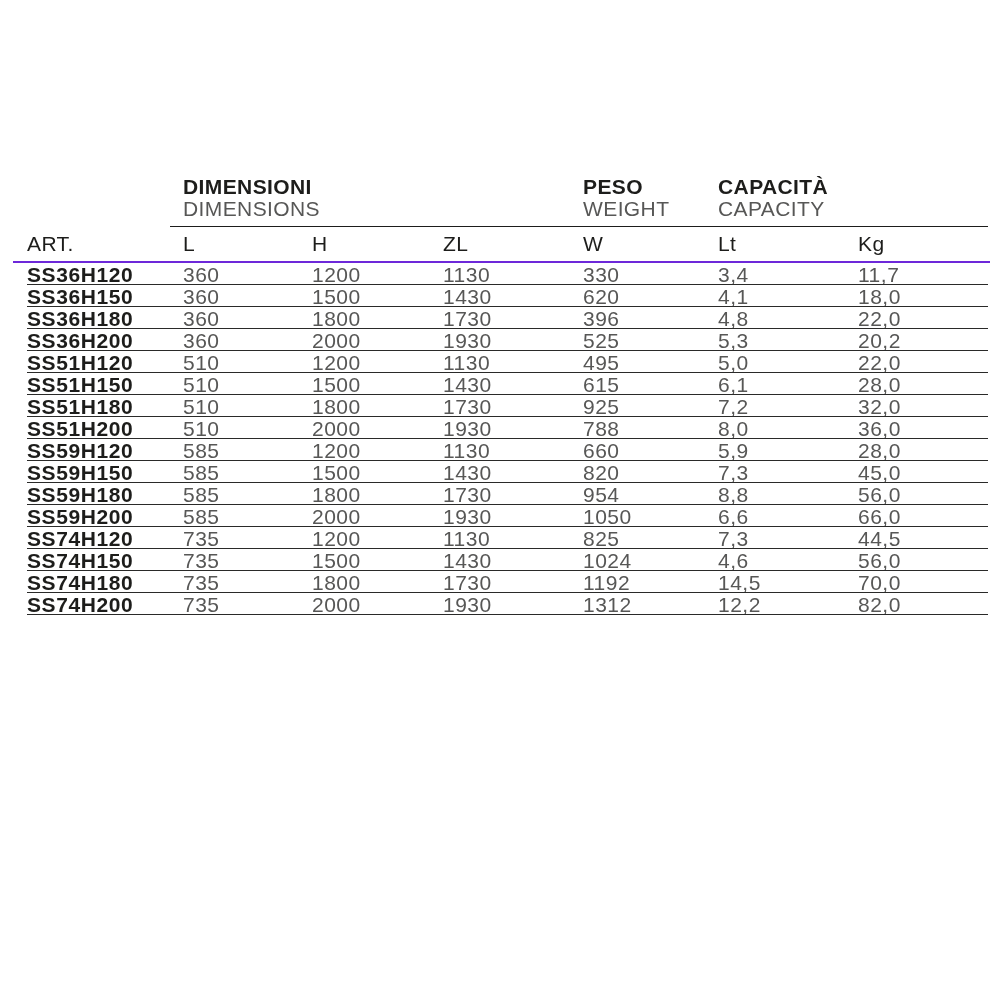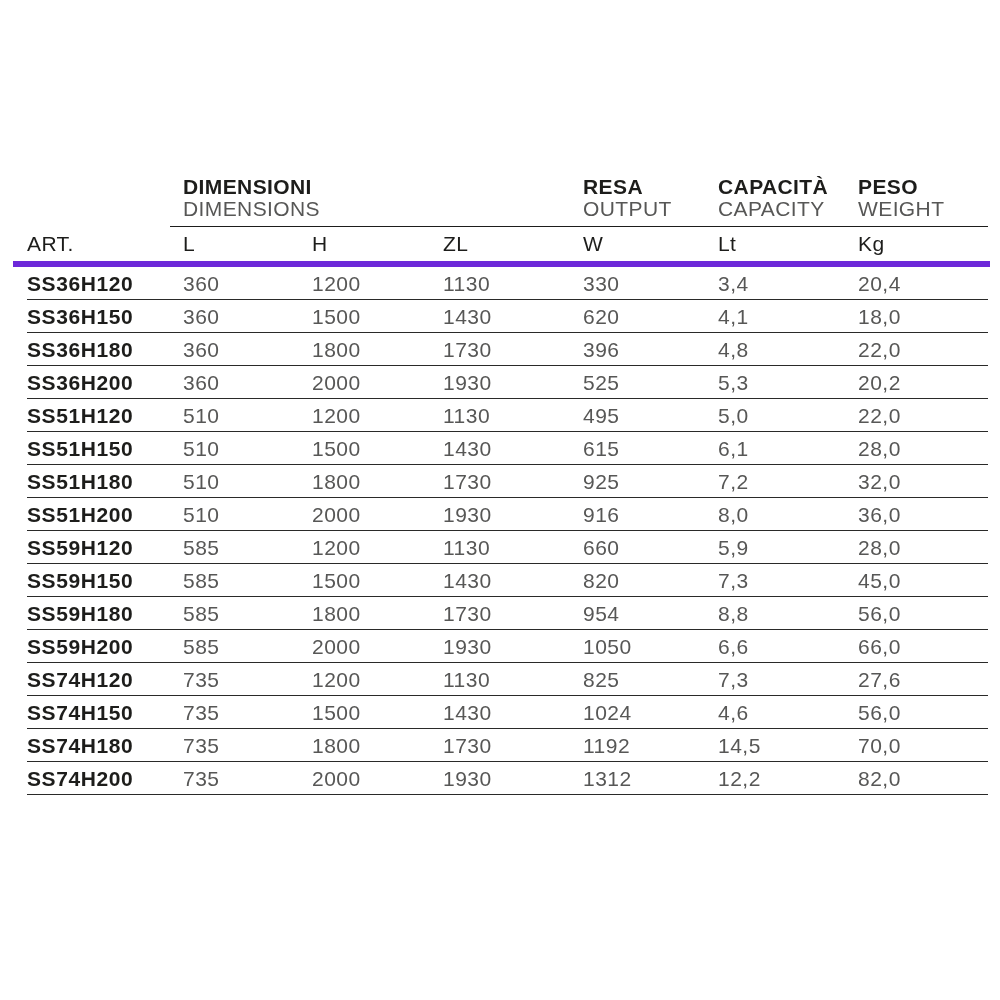--- a/index.html
+++ b/index.html
@@ -48,33 +48,33 @@
     position: absolute;
     left: 157px; right: 2px; bottom: 0;
     height: 1px;
     background: #1d1d1b;
   }
 
   
   .colhead-row {
     height: 34px;
     align-items: center;
-    border-bottom: 6px solid #6d28d9;
+    border-bottom: 2px solid #6d28d9;
   }
   .colhead {
     font-size: 21px;
     font-weight: 400;
     color: #1d1d1b;
     letter-spacing: 0.4px;
   }
 
   
   .row {
     position: relative;
-    height: 33px;
+    height: 22px;
     align-items: center;
   }
   .val {
     font-size: 21px;
     font-weight: 400;
     color: #575756;
     letter-spacing: 0.5px;
     white-space: nowrap;
   }
   .art-code {
@@ -98,30 +98,26 @@
 
     <div class="grid-row group-row">
       <div class="cell first group-cell"></div>
       <div class="cell group-cell">
         <div class="lang-it">DIMENSIONI</div>
         <div class="lang-en">DIMENSIONS</div>
       </div>
       <div class="cell group-cell"></div>
       <div class="cell group-cell"></div>
       <div class="cell group-cell">
-        <div class="lang-it">RESA</div>
-        <div class="lang-en">OUTPUT</div>
+        <div class="lang-it">PESO</div>
+        <div class="lang-en">WEIGHT</div>
       </div>
       <div class="cell group-cell">
         <div class="lang-it">CAPACITÀ</div>
         <div class="lang-en">CAPACITY</div>
-      </div>
-      <div class="cell group-cell">
-        <div class="lang-it">PESO</div>
-        <div class="lang-en">WEIGHT</div>
       </div>
       <div class="group-underline"></div>
     </div>
 
     <div class="grid-row colhead-row">
       <div class="cell first colhead">ART.</div>
       <div class="cell colhead">L</div>
       <div class="cell colhead">H</div>
       <div class="cell colhead">ZL</div>
       <div class="cell colhead">W</div>
@@ -130,21 +126,21 @@
     </div>
 
     <div id="rows">
   <div class="grid-row row">
     <div class="cell first art-code">SS36H120</div>
     <div class="cell val">360</div>
     <div class="cell val">1200</div>
     <div class="cell val">1130</div>
     <div class="cell val">330</div>
     <div class="cell val">3,4</div>
-    <div class="cell val">20,4</div>
+    <div class="cell val">11,7</div>
     <div class="row-sep"></div>
   </div>
 
   <div class="grid-row row">
     <div class="cell first art-code">SS36H150</div>
     <div class="cell val">360</div>
     <div class="cell val">1500</div>
     <div class="cell val">1430</div>
     <div class="cell val">620</div>
     <div class="cell val">4,1</div>
@@ -205,21 +201,21 @@
     <div class="cell val">7,2</div>
     <div class="cell val">32,0</div>
     <div class="row-sep"></div>
   </div>
 
   <div class="grid-row row">
     <div class="cell first art-code">SS51H200</div>
     <div class="cell val">510</div>
     <div class="cell val">2000</div>
     <div class="cell val">1930</div>
-    <div class="cell val">916</div>
+    <div class="cell val">788</div>
     <div class="cell val">8,0</div>
     <div class="cell val">36,0</div>
     <div class="row-sep"></div>
   </div>
 
   <div class="grid-row row">
     <div class="cell first art-code">SS59H120</div>
     <div class="cell val">585</div>
     <div class="cell val">1200</div>
     <div class="cell val">1130</div>
@@ -262,21 +258,21 @@
     <div class="row-sep"></div>
   </div>
 
   <div class="grid-row row">
     <div class="cell first art-code">SS74H120</div>
     <div class="cell val">735</div>
     <div class="cell val">1200</div>
     <div class="cell val">1130</div>
     <div class="cell val">825</div>
     <div class="cell val">7,3</div>
-    <div class="cell val">27,6</div>
+    <div class="cell val">44,5</div>
     <div class="row-sep"></div>
   </div>
 
   <div class="grid-row row">
     <div class="cell first art-code">SS74H150</div>
     <div class="cell val">735</div>
     <div class="cell val">1500</div>
     <div class="cell val">1430</div>
     <div class="cell val">1024</div>
     <div class="cell val">4,6</div>

